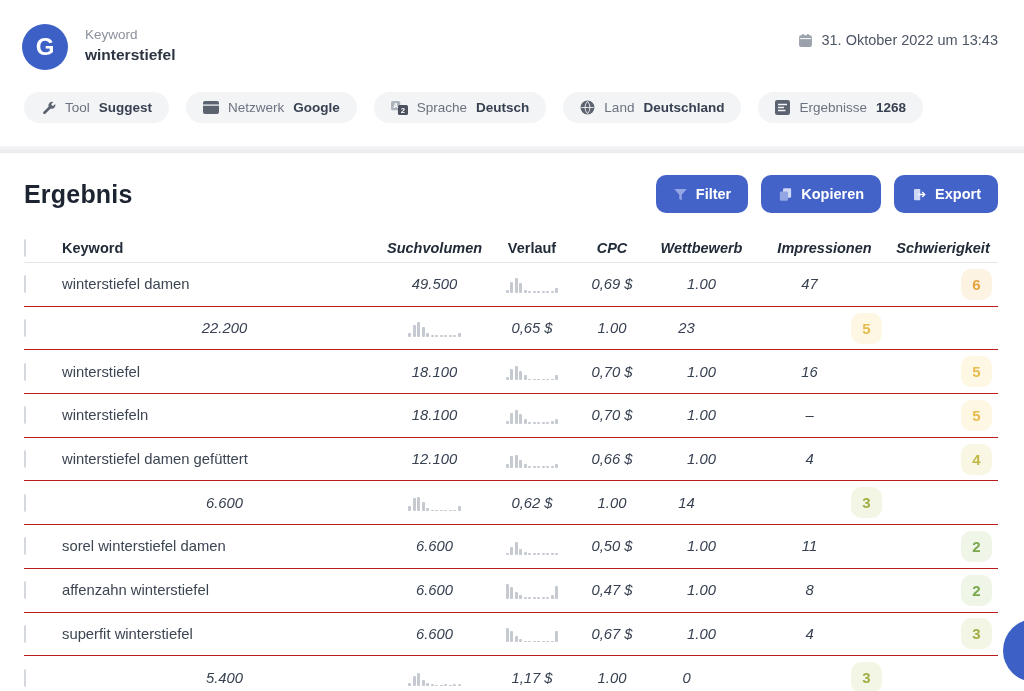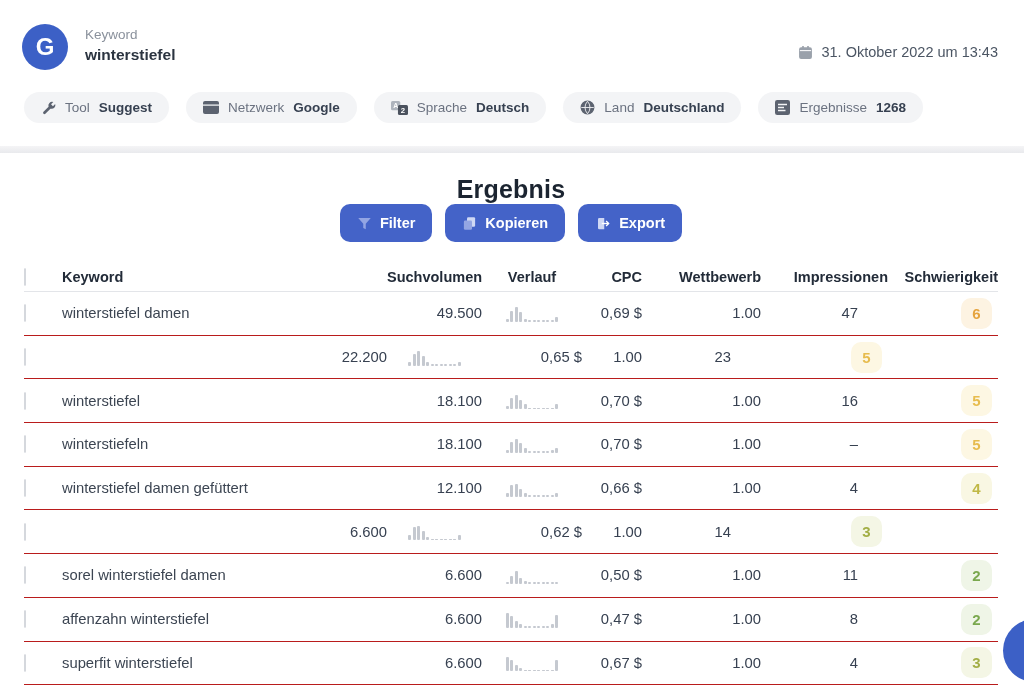--- a/index.html
+++ b/index.html
@@ -13,21 +13,21 @@
   .logo-row { display:flex; align-items:flex-start; }
   .g-logo {
     width:46px; height:46px; border-radius:50%; background:#3c60c6;
     color:#fff; font-size:24px; font-weight:bold; display:flex;
     align-items:center; justify-content:center; flex:0 0 auto;
   }
   .kw-block { margin-left:17px; padding-top:3px; }
   .kw-label { font-size:13.5px; color:#8a919c; margin-bottom:4px; }
   .kw-value { font-size:15.5px; font-weight:bold; color:#2b3440; }
   .date-box {
-    position:absolute; right:26px; top:44px; display:flex; align-items:center;
+    position:absolute; right:26px; top:32px; display:flex; align-items:center;
     gap:8px; font-size:14.5px; color:#4b5563;
   }
   .date-box svg { display:block; }
   
   .chips { display:flex; gap:17px; margin:22px 0 0 2px; }
   .chip {
     display:flex; align-items:center; gap:9px; background:#f3f4f6;
     border-radius:16px; height:31px; padding:0 17px; font-size:13.5px;
   }
   .chip .ic { display:flex; align-items:center; }
@@ -35,21 +35,20 @@
   .chip-value { color:#374151; font-weight:bold; }
   
   .divider-band {
     margin-top:23px; height:7px; width:100%;
     background:linear-gradient(#f4f4f6,#e9eaed);
   }
   
   .results-head {
     display:flex; align-items:center; justify-content:space-between;
     padding:22px 26px 0 24px;
-    flex-direction:column;
   }
   .results-title { font-size:25px; font-weight:800; color:#1b2430; letter-spacing:.2px; }
   .btn-row { display:flex; gap:13px; }
   .btn {
     background:#4463c8; color:#fff; border:none; border-radius:10px;
     height:38px; padding:0 17px; font-size:14.5px; font-weight:bold;
     display:flex; align-items:center; gap:8px; cursor:pointer;
     font-family:inherit;
   }
   .btn svg { display:block; }
@@ -57,21 +56,21 @@
   .table { margin:20px 26px 0 24px; }
   .t-row {
     display:grid; align-items:center;
     grid-template-columns:38px 1fr 95px 100px 60px 119px 127px 110px;
   }
   .t-head {
     font-weight:bold; font-size:14.5px; color:#222b38; height:30px;
     border-bottom:1px solid #e3e5e9;
   }
   .t-body .t-row { height:43.7px; border-bottom:1px solid #b91c1c; font-size:14.8px; }
-  .c-right { text-align:right; }
+  .c-right { text-align:center;font-style:italic; }
   .c-center { text-align:center; }
   .checkbox {
     width:17px; height:17px; border:1.5px solid #d5d8dd; border-radius:5px;
     background:#fff; cursor:pointer;
   }
   .kw-cell { color:#3c4552; padding-right:10px; white-space:nowrap; overflow:hidden; }
   .num { color:#374151; }
   .spark { display:flex; align-items:flex-end; gap:1.5px; height:17px; justify-content:center; }
   .spark i { display:block; width:3px; background:#c5c9d0; border-radius:1px; }
   .diff-cell { display:flex; justify-content:flex-end; padding-right:6px; }

